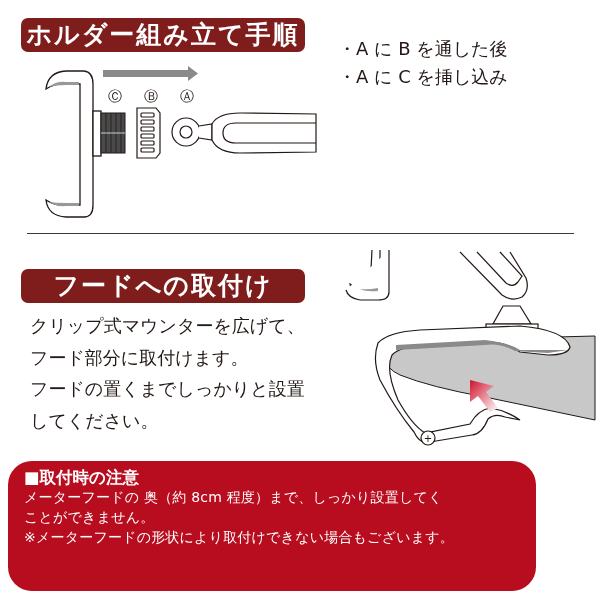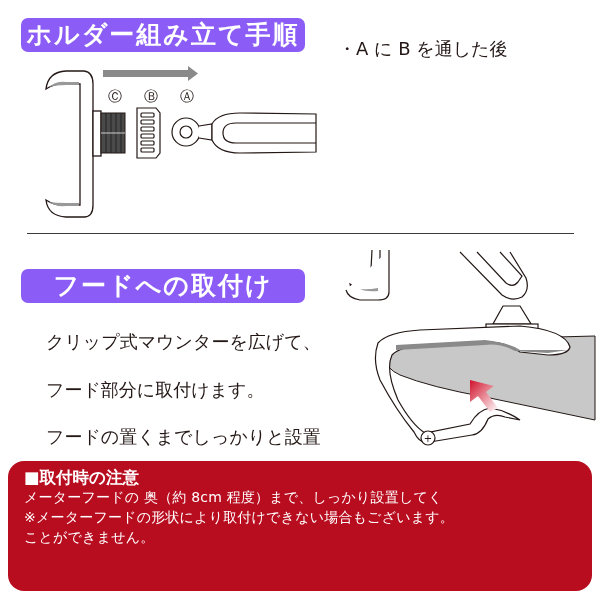--- a/index.html
+++ b/index.html
@@ -1,29 +1,29 @@
 <!DOCTYPE html>
 <html><head>
 <meta charset="utf-8">
 <style>
   html, body { margin: 0; padding: 0; background: #ffffff; }
   body { width: 600px; height: 600px; position: relative; overflow: hidden;
          font-family: "DejaVu Sans", "Liberation Sans", sans-serif; color: #231815; }
-  .label-box { position: absolute; background: #8b5cf6; color: #ffffff; border-radius: 7px;
+  .label-box { position: absolute; background: #7f1d1d; color: #ffffff; border-radius: 7px;
                font-weight: bold; font-size: 25px; letter-spacing: 2px; line-height: 34px;
                text-align: center; }
   #lbl-assembly { left: 21px; top: 18px; width: 284px; height: 34px; }
   #lbl-hood { left: 21px; top: 249px; width: 284px; height: 34px; margin-top: 20px; }
   .bullets { position: absolute; left: 338px; top: 35px; font-size: 18px; line-height: 28px; margin: 0; padding: 0; list-style: none; }
   .bullets li::before { content: "・"; }
   .divider { position: absolute; left: 27px; top: 233px; width: 547px; height: 1px; background: #3a3a3a; }
   .desc { position: absolute; left: 30px; top: 310px; font-size: 18px; line-height: 31.5px; }
-  .desc p { margin: 16px; white-space: nowrap; }
-  .notice { position: absolute; left: 8px; top: 461px; width: 584px; height: 130px; background: #b80c1f;
-            border-radius: 16px; color: #ffffff; box-sizing: border-box; padding: 7px 0 0 16px; }
+  .desc p { margin: 0; white-space: nowrap; }
+  .notice { position: absolute; left: 8px; top: 461px; width: 528px; height: 130px; background: #b80c1f;
+            border-radius: 24px; color: #ffffff; box-sizing: border-box; padding: 7px 0 0 16px; }
   .notice h3 { margin: 0; font-size: 16.5px; line-height: 19px; font-weight: bold; }
   .notice p { margin: 0; font-size: 14px; line-height: 20px; white-space: nowrap; letter-spacing: 0.2px; }
   svg { position: absolute; }
 </style>
 </head>
 <body>
 
 <div id="lbl-assembly" class="label-box">ホルダー組み立て手順</div>
 
 <svg width="340" height="170" style="left:0;top:58px" viewBox="0 58 340 170">
@@ -71,20 +71,21 @@
 
   <g font-size="14" fill="#231815" font-family="DejaVu Sans, sans-serif" text-anchor="middle">
     <text x="115" y="101">Ⓒ</text>
     <text x="151" y="101">Ⓑ</text>
     <text x="187" y="101">Ⓐ</text>
   </g>
 </svg>
 
 <ul class="bullets">
   <li>A に B を通した後</li>
+  <li>A に C を挿し込み</li>
 </ul>
 
 <div class="divider"></div>
 
 <div id="lbl-hood" class="label-box">フードへの取付け</div>
 
 <div class="desc">
   <p>クリップ式マウンターを広げて、</p>
   <p>フード部分に取付けます。</p>
   <p>フードの置くまでしっかりと設置</p>
@@ -120,15 +121,15 @@
       <stop offset="0" stop-color="#d0102a"></stop>
       <stop offset="1" stop-color="#ffffff"></stop>
     </linearGradient>
   </defs>
   <polygon points="470,380 494,386 486,392 498,408 490,412 478,396 470,402" fill="url(#rg)"></polygon>
 </svg>
 
 <div class="notice">
   <h3>■取付時の注意</h3>
   <p>メーターフードの 奥（約 8cm 程度）まで、しっかり設置してく</p>
+  <p>ことができません。</p>
   <p>※メーターフードの形状により取付けできない場合もございます。</p>
-  <p>ことができません。</p>
 </div>
 
 </body></html>

